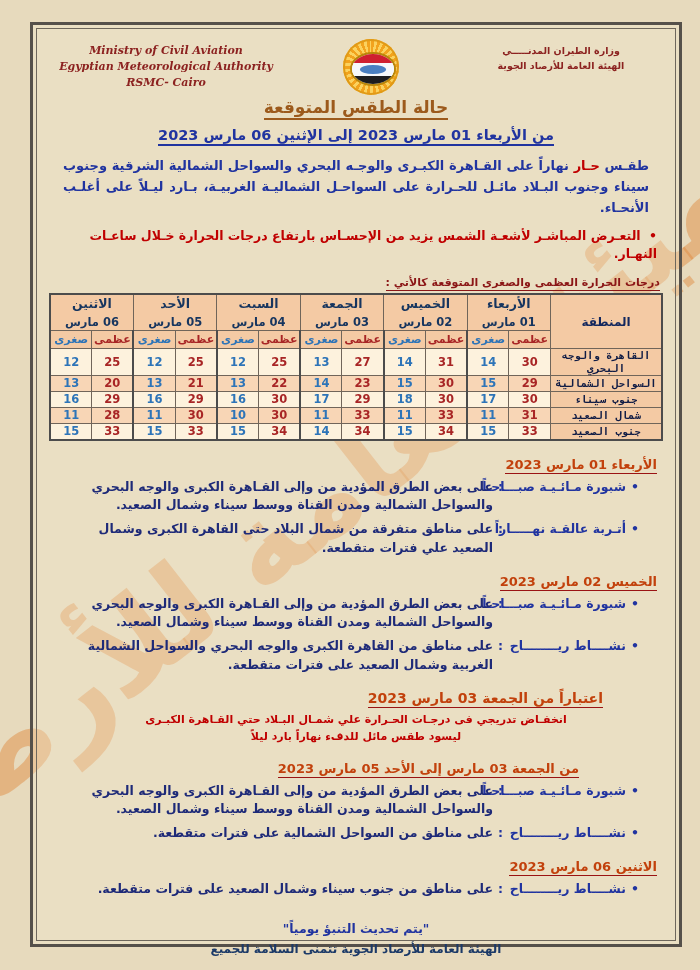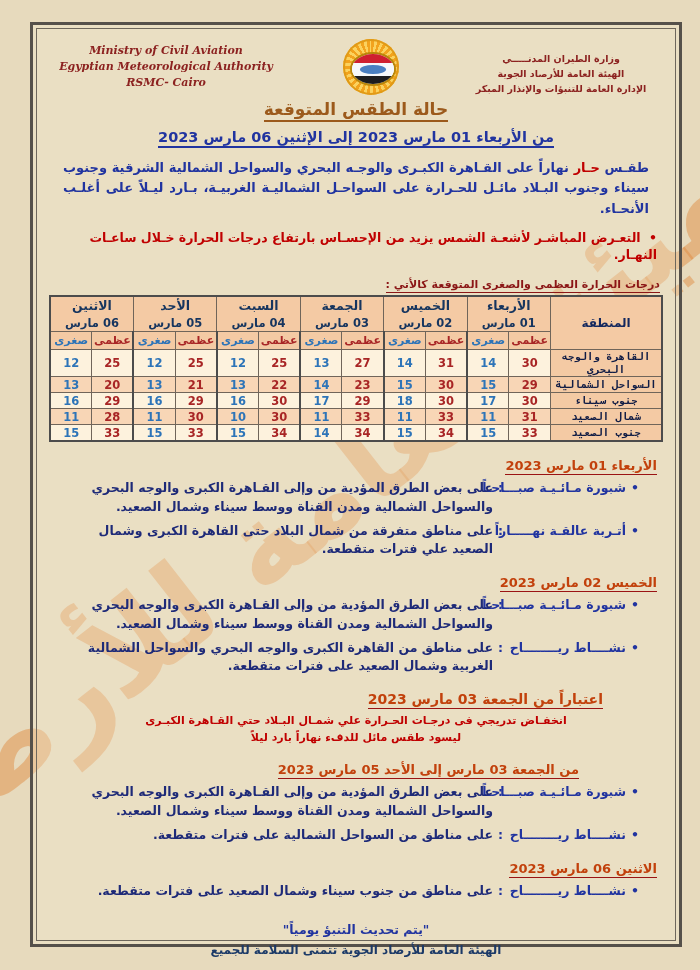--- a/index.html
+++ b/index.html
@@ -29,21 +29,21 @@
     padding:6px 12px 4px;box-sizing:border-box;
   }
   
   .hdr{display:flex;justify-content:space-between;align-items:flex-start;padding:4px 2px 0;}
   .hdr-en{
     width:230px;text-align:center;color:#8c2220;font-weight:bold;font-style:italic;
     font-family:"DejaVu Serif", serif;font-size:11px;line-height:1.45;margin-top:4px;
   }
   .hdr-ar{
     width:200px;text-align:center;direction:rtl;color:#8c2220;font-weight:bold;
-    font-size:9.5px;line-height:1.6;margin-top:12px;
+    font-size:9.5px;line-height:1.6;margin-top:4px;
   }
   .logo{width:56px;height:56px;position:relative;flex:0 0 auto;}
   .sun{position:absolute;inset:0;border-radius:50%;
     background:repeating-conic-gradient(#f2a31d 0deg 7deg,#fbd express25e 7deg 14deg);
     background:repeating-conic-gradient(#f2a31d 0deg 7deg,#fbd25e 7deg 14deg);
     box-shadow:inset 0 0 0 2px #e09a17;}
   .oval{position:absolute;left:7px;top:13px;width:42px;height:30px;border-radius:50%;
     overflow:hidden;border:2px solid #b8860b;background:#fff;}
   .band{width:100%;}
   .band.red{height:30%;background:#cf2030;}
@@ -143,21 +143,20 @@
             <div class="band red"></div>
             <div class="band white">
                 <div class="cloud"></div>
               </div>
             <div class="band black"></div>
           </div>
         </div>
         <div class="hdr-ar">
           <div>وزارة الطيران المدنـــــي</div>
           <div>الهيئة العامة للأرصاد الجوية</div>
-          <div>الإدارة العامة للتنبؤات والإنذار المبكر</div>
         </div>
       </div>
 
       <div class="title-line"><span class="title">حالة الطقس المتوقعة</span></div>
       <div class="date-line"><span class="date-range">من الأربعاء 01 مارس 2023  إلى الإثنين 06 مارس 2023</span></div>
 
       <div class="intro"><span>طقـس </span><span class="hot">حـار</span><span> نهاراً على القـاهرة الكبـرى والوجـه البحري والسواحل الشمالية الشرقية وجنوب سيناء وجنوب البـلاد مائـل للحـرارة على السواحـل الشماليـة الغربيـة، بـارد ليـلاً على أغلـب الأنحـاء.</span></div>
 
       <div class="warning"><span class="dot">•</span> <span>التعـرض المباشـر لأشعـة الشمس يزيد من الإحسـاس بارتفاع درجات الحرارة  خـلال ساعـات النهـار.</span></div>
 

